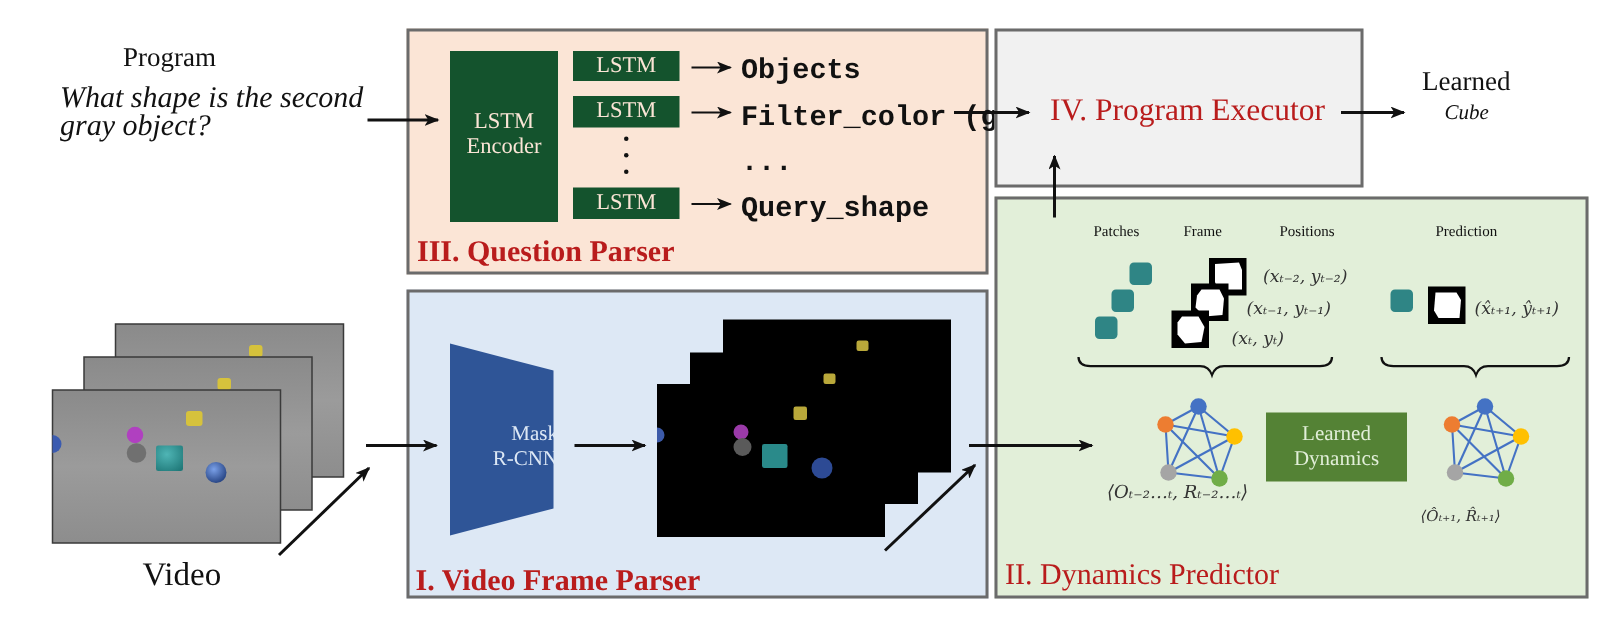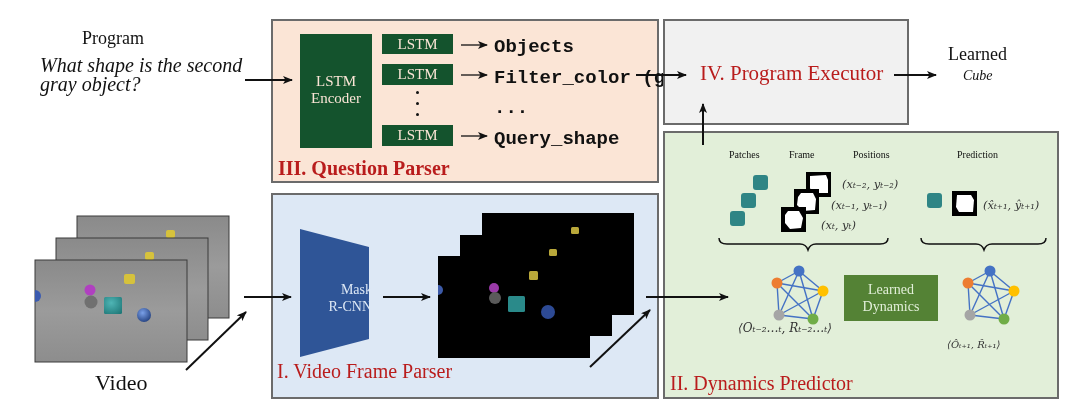--- a/index.html
+++ b/index.html
@@ -47,21 +47,21 @@
 <div class="mono" style="left:494px;top:36px;">Objects</div>
 <div class="mono" style="left:494px;top:67px;">Filter_color (gray)</div>
 <div class="mono" style="left:494px;top:97px;">...</div>
 <div class="mono" style="left:494px;top:128px;">Query_shape</div>
 <div class="section-label" style="left:278px;top:157px;font-weight:bold;">III. Question Parser</div>
 
 <div class="box pe-box"></div>
 <div class="section-label" style="left:700px;top:61px;font-size:21px;">IV. Program Executor</div>
 
 <div class="box vfp-box"></div>
-<div class="section-label" style="left:277px;top:360px;">I. Video Frame Parser</div>
+<div class="section-label" style="left:277px;top:376px;font-weight:bold;">I. Video Frame Parser</div>
 <div class="abs" style="left:300px;top:281px;width:72px;text-align:right;color:#dde8f5;font-size:14px;line-height:17px;z-index:3;">
   <div>Mask</div>
   <div>R-CNN</div>
 </div>
 
 <div class="box dp-box"></div>
 <div class="section-label" style="left:670px;top:372px;">II. Dynamics Predictor</div>
 <div class="small" style="left:729px;top:149px;">Patches</div>
 <div class="small" style="left:789px;top:149px;">Frame</div>
 <div class="small" style="left:853px;top:149px;">Positions</div>

